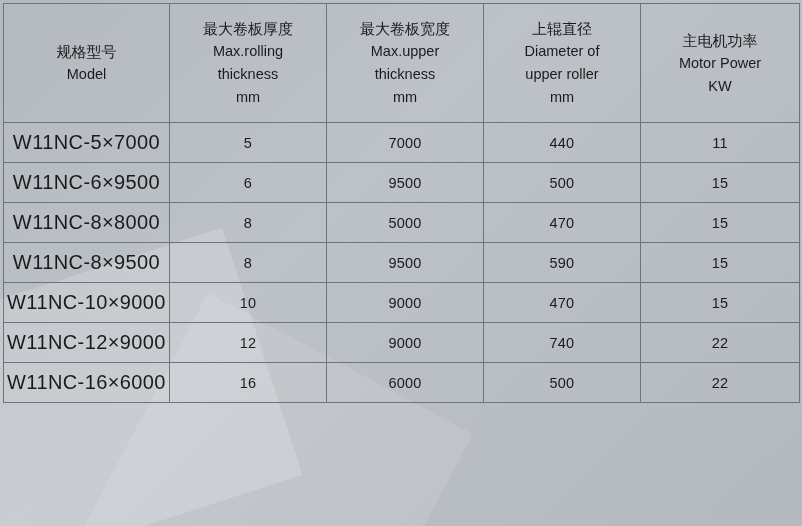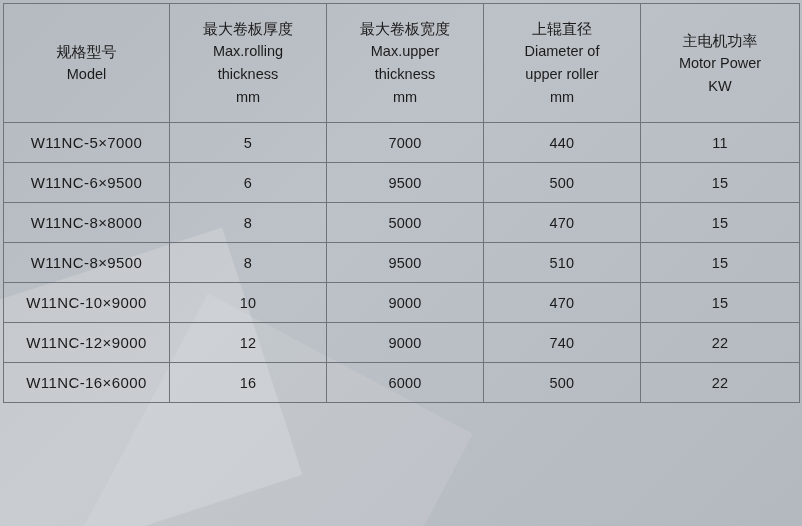--- a/index.html
+++ b/index.html
@@ -70,21 +70,21 @@
   }
   thead th .ln.cn {
     font-size: 15px;
   }
   tbody td {
     height: 37px;
     font-size: 14.5px;
     letter-spacing: 0.2px;
   }
   tbody td.model {
-    font-size: 15px;
+    font-size: 20px;
     letter-spacing: 0.4px;
   }
   col.c0 { width: 166px; }
   col.c1 { width: 157px; }
   col.c2 { width: 157px; }
   col.c3 { width: 157px; }
   col.c4 { width: 159px; }
 </style>
 </head>
 <body>
@@ -151,21 +151,21 @@
         <td class="model">W11NC-8×8000</td>
         <td>8</td>
         <td>5000</td>
         <td>470</td>
         <td>15</td>
       </tr>
       <tr>
         <td class="model">W11NC-8×9500</td>
         <td>8</td>
         <td>9500</td>
-        <td>510</td>
+        <td>590</td>
         <td>15</td>
       </tr>
       <tr>
         <td class="model">W11NC-10×9000</td>
         <td>10</td>
         <td>9000</td>
         <td>470</td>
         <td>15</td>
       </tr>
       <tr>

